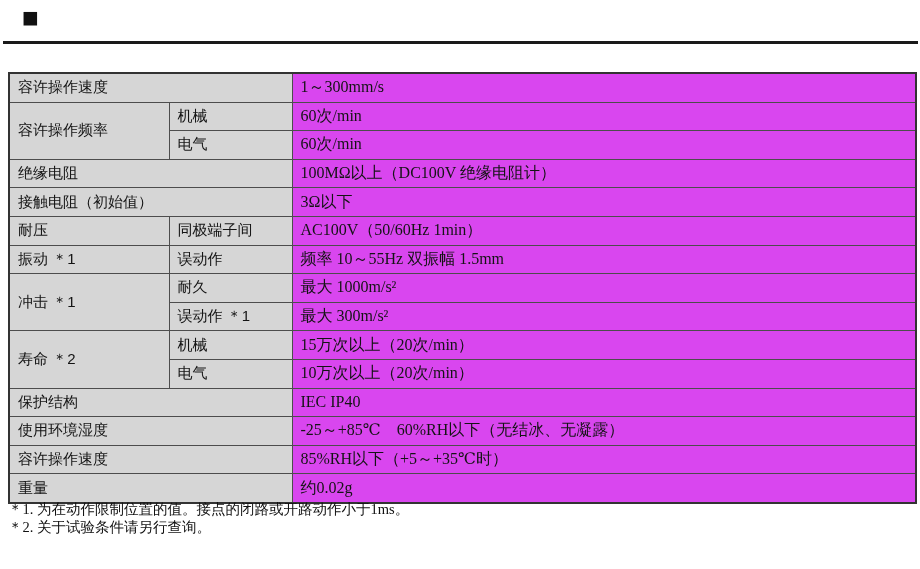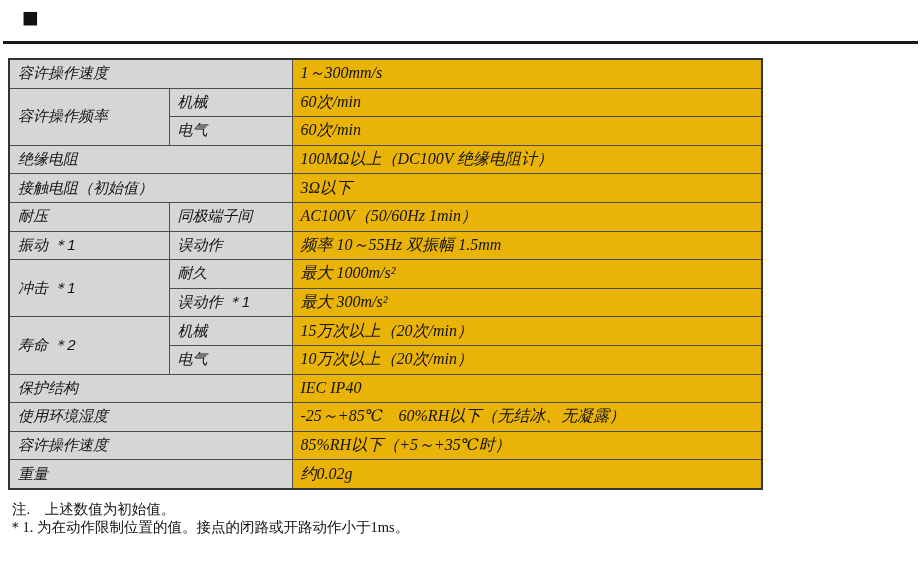--- a/index.html
+++ b/index.html
@@ -21,43 +21,42 @@
     font-family: "Liberation Sans", "DejaVu Sans", sans-serif;
   }
   .section-title .marker { font-size: 28px; line-height: 1; }
   .title-rule {
     position: absolute; left: 3px; top: 41px;
     width: 915px; height: 3px; background: #1a1a1a;
   }
 
   
   table.spec {
-    position: absolute; left: 8px; top: 58px;
-    width: 755px;
+    position: absolute; left: 8px; top: 72px;
+    width: 909px;
     border-collapse: collapse;
     table-layout: fixed;
-    font-style: italic;
   }
   table.spec { border: 2px solid #333333; }
   table.spec td {
     border: 1px solid #4d4d4d;
     height: 27.6px;
     padding: 0 6px 0 8px;
     vertical-align: middle;
     white-space: nowrap;
     overflow: hidden;
   }
   td.lbl, td.sub {
     background: #d6d6d6;
     font-family: "Liberation Sans", "DejaVu Sans", sans-serif;
     font-size: 15px;
     color: #141414;
   }
   td.val {
-    background: #eab308;
+    background: #d946ef;
     font-family: "Liberation Serif", "DejaVu Serif", serif;
     font-size: 16px;
     color: #141414;
     padding-left: 10px;
   }
   col.c1 { width: 160px; }
   col.c2 { width: 123px; }
   col.c3 { width: auto; }
 
   
@@ -147,17 +146,17 @@
         <td class="val">85%RH以下（+5～+35℃时）</td>
       </tr>
       <tr>
         <td class="lbl" colspan="2">重量</td>
         <td class="val">约0.02g</td>
       </tr>
     </tbody>
   </table>
 
   <div class="notes">
-    <div class="note-head">注.　上述数值为初始值。</div>
     <div>＊1. 为在动作限制位置的值。接点的闭路或开路动作小于1ms。</div>
+    <div>＊2. 关于试验条件请另行查询。</div>
   </div>
 
 </div>
 
 </body></html>

